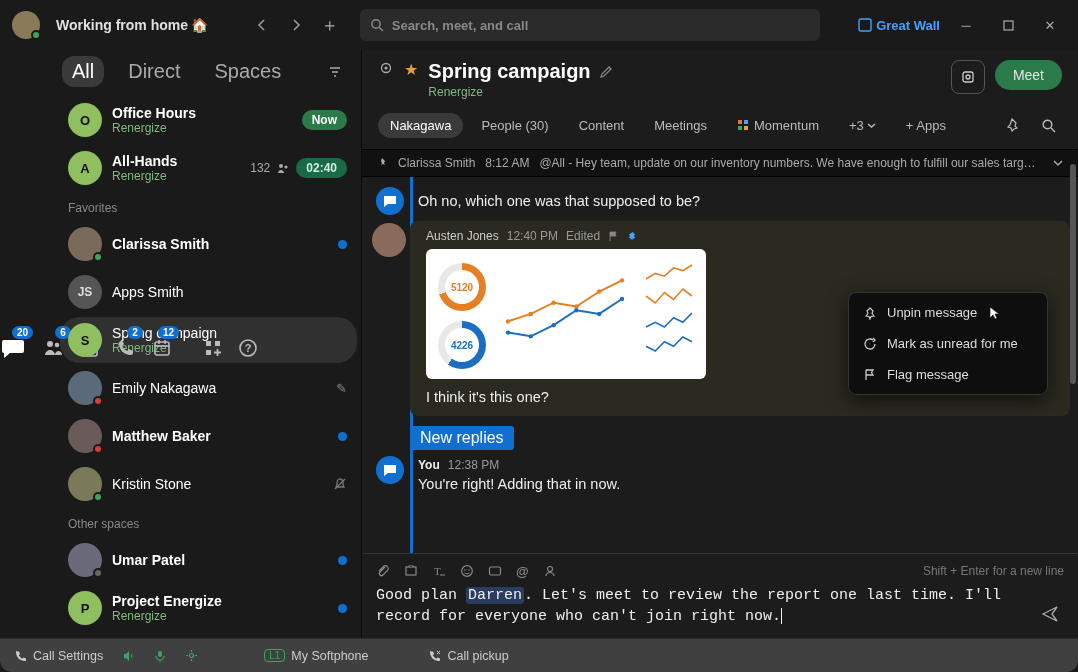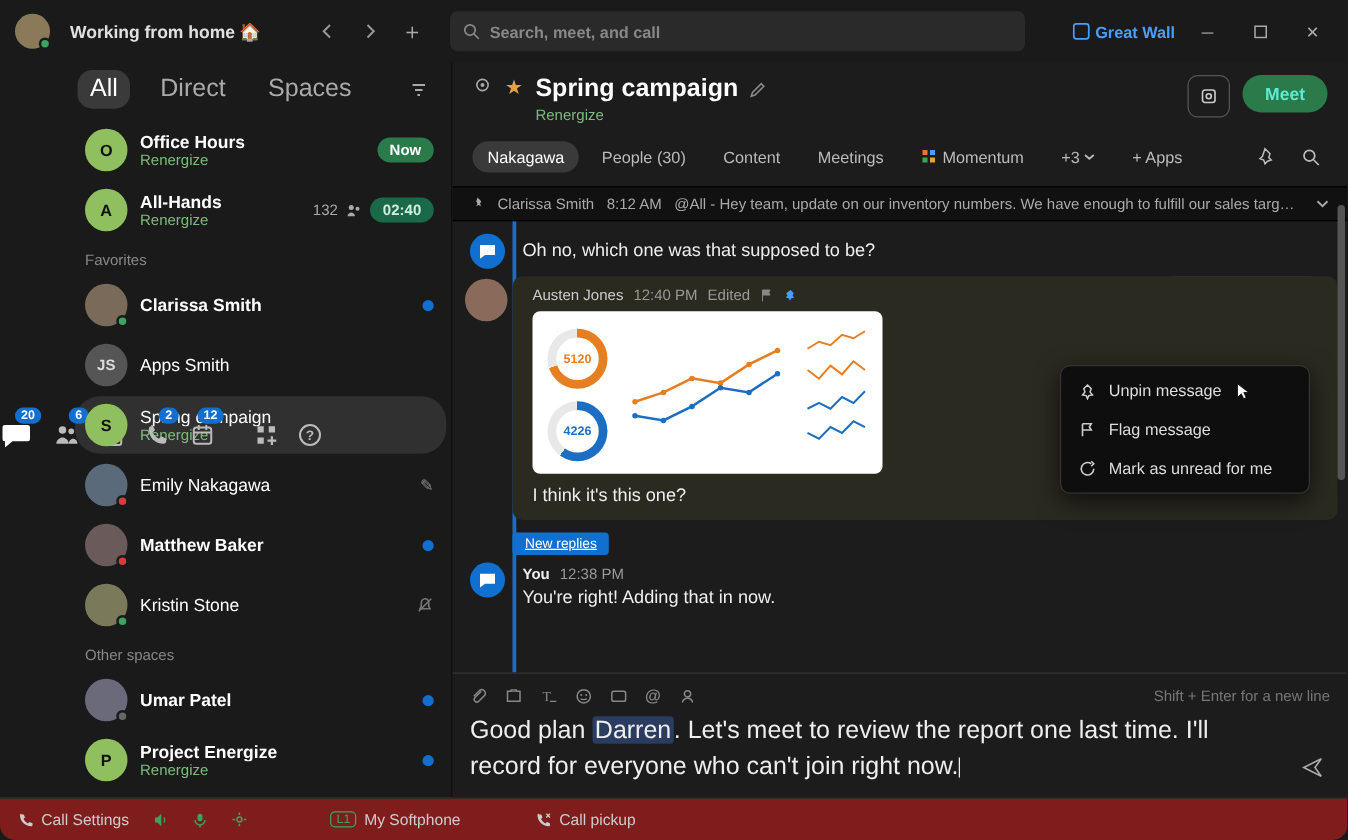--- a/index.html
+++ b/index.html
@@ -82,22 +82,22 @@
 .dot-unread { width: 9px; height: 9px; border-radius: 50%; background: #1170cf; }
 .section-label { padding: 8px 12px 4px; color: #888; font-size: 12px; }
 
 
 .convo { flex: 1; display: flex; flex-direction: column; background: #1c1c1c; min-width: 0; position: relative; }
 .convo-header { padding: 10px 16px 4px; display: flex; align-items: flex-start; gap: 10px; }
 .convo-title { font-size: 20px; font-weight: 600; color: #fff; display: flex; align-items: center; gap: 8px; }
 .convo-sub { color: #7fba7f; font-size: 12px; margin-top: 2px; }
 .convo-header .hflex { flex: 1; }
 .meet-btn {
-  background: #2a7a4a; color: #5eead4; border: none; padding: 7px 18px; border-radius: 18px;
-  font-weight: 700; font-size: 14px; cursor: pointer;
+  background: #2a7a4a; color: #e5e5e5; border: none; padding: 7px 18px; border-radius: 18px;
+  font-weight: 400; font-size: 14px; cursor: pointer;
 }
 .sq-btn {
   width: 34px; height: 34px; border: 1px solid #555; border-radius: 8px; display: flex;
   align-items: center; justify-content: center; color: #ccc; cursor: pointer;
 }
 .tabs { display: flex; align-items: center; gap: 6px; padding: 8px 16px 10px; font-size: 13px; color: #bbb; flex-wrap: nowrap; }
 .tabs .tab { padding: 5px 12px; border-radius: 14px; cursor: pointer; white-space: nowrap; }
 .tabs .tab.active { background: #3a3a3a; color: #fff; }
 .tabs .tflex { flex: 1; }
 .pinned-bar {
@@ -133,37 +133,37 @@
 .hover-toolbar .tb { width: 24px; height: 22px; display: flex; align-items: center; justify-content: center; color: #aaa; font-size: 12px; cursor: pointer; }
 
 .context-menu {
   position: absolute; top: 242px; right: 30px; width: 200px; background: #0e0e0e;
   border: 1px solid #333; border-radius: 8px; padding: 4px 0; z-index: 50;
   box-shadow: 0 6px 20px rgba(0,0,0,0.6);
 }
 .context-menu .mi { display: flex; align-items: center; gap: 10px; padding: 8px 14px; font-size: 13px; color: #ddd; cursor: pointer; }
 
 .new-replies {
-  display: inline-block; background: #1170cf; color: #fff; font-size: 11px;
-  padding: 3px 10px; border-radius: 3px; margin-left: 48px; margin-top: 6px; text-decoration: underline;
+  display: inline-block; background: #1170cf; color: #fff; font-size: 16px;
+  padding: 3px 10px; border-radius: 3px; margin-left: 48px; margin-top: 6px;
 }
 
 .composer { border-top: 1px solid #333; padding: 6px 14px 10px; }
 .composer .tools { display: flex; gap: 14px; align-items: center; font-size: 13px; color: #888; padding: 4px 0 6px; }
 .composer .hint { margin-left: auto; font-size: 12px; color: #777; }
 .composer .input-row { display: flex; align-items: flex-start; gap: 10px; }
-.composer .text { flex: 1; font-size: 20px; color: #eee; line-height: 1.45; }
+.composer .text { flex: 1; font-size: 15px; color: #eee; line-height: 1.45; font-family: Liberation Mono, monospace; }
 .mention { background: rgba(60,100,180,0.45); border-radius: 3px; padding: 0 2px; }
 .cursor { display: inline-block; width: 1px; height: 16px; background: #eee; vertical-align: middle; }
 .send { width: 28px; height: 28px; display: flex; align-items: center; justify-content: center; color: #aaa; cursor: pointer; align-self: flex-end;}
 
 
 .footer {
   height: 34px; display: flex; align-items: center; padding: 0 14px; gap: 18px;
-  font-size: 12.5px; color: #ccc; border-top: 1px solid #2a2a2a; background: #7f1d1d;
+  font-size: 12.5px; color: #ccc; border-top: 1px solid #2a2a2a; background: #404040;
 }
 .footer .grp { display: flex; align-items: center; gap: 6px; cursor: pointer; }
 .kbd { border: 1px solid #3ba55d; color: #3ba55d; font-size: 10px; padding: 0 4px; border-radius: 4px; }
 
 svg { display: block; }
 .scroll-track { position: absolute; right: 2px; top: 74px; bottom: 90px; width: 6px; }
 .scroll-thumb { position: absolute; right: 0; width: 6px; background: #555; border-radius: 3px; }
 
 </style>
 </head>
@@ -602,30 +602,30 @@
           <svg width="14" height="14" viewBox="0 0 14 14">
               <path d="M7 2l3 3-1 2.5L11 10l-3 .5L7 13l-1-2.5L3 10l2-2.5L4 5z" fill="none" stroke="#ccc" stroke-width="1.2"></path>
             </svg>
           <span>Unpin message</span>
           <svg width="11" height="14" viewBox="0 0 11 14" style="margin-left:2px">
               <path d="M1 1l0 11 3-3 2 4 2-1-2-4h4z" fill="#fff" stroke="#000" stroke-width=".6"></path>
             </svg>
         </div>
         <div class="mi">
           <svg width="14" height="14" viewBox="0 0 14 14">
-              <path d="M3 2v10M3 2h7l-1.5 2.5L10 7H3" fill="none" stroke="#ccc" stroke-width="1.3"></path>
-            </svg>
-          <span>Flag message</span>
+              <path d="M12 7a5 5 0 11-2-4" fill="none" stroke="#ccc" stroke-width="1.3"></path>
+              <path d="M10 1l2 2-2 2" fill="none" stroke="#ccc" stroke-width="1.3"></path>
+            </svg>
+          <span>Mark as unread for me</span>
         </div>
         <div class="mi">
           <svg width="14" height="14" viewBox="0 0 14 14">
-              <path d="M12 7a5 5 0 11-2-4" fill="none" stroke="#ccc" stroke-width="1.3"></path>
-              <path d="M10 1l2 2-2 2" fill="none" stroke="#ccc" stroke-width="1.3"></path>
-            </svg>
-          <span>Mark as unread for me</span>
+              <path d="M3 2v10M3 2h7l-1.5 2.5L10 7H3" fill="none" stroke="#ccc" stroke-width="1.3"></path>
+            </svg>
+          <span>Flag message</span>
         </div>
       </div>
 
       <div class="composer">
         <div class="tools">
           <span>
               <svg width="14" height="14" viewBox="0 0 14 14">
                 <path d="M9 3l-5 5a2 2 0 003 3l5-5a3 3 0 00-4-4L3 7" fill="none" stroke="#888" stroke-width="1.2"></path>
               </svg>
             </span>

